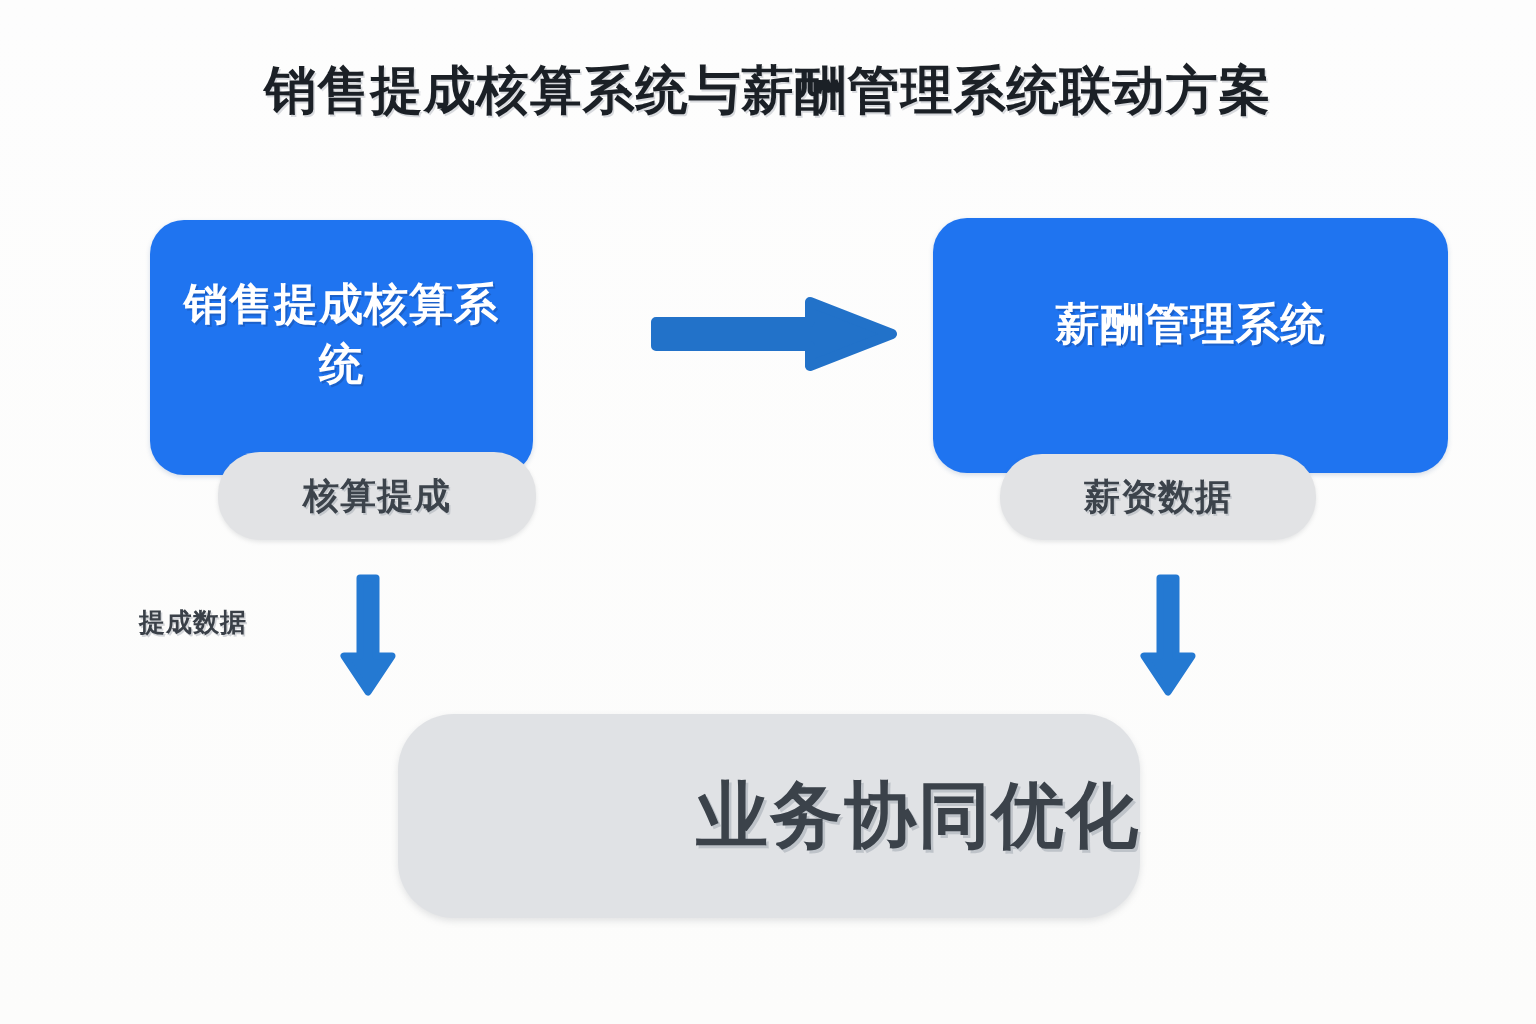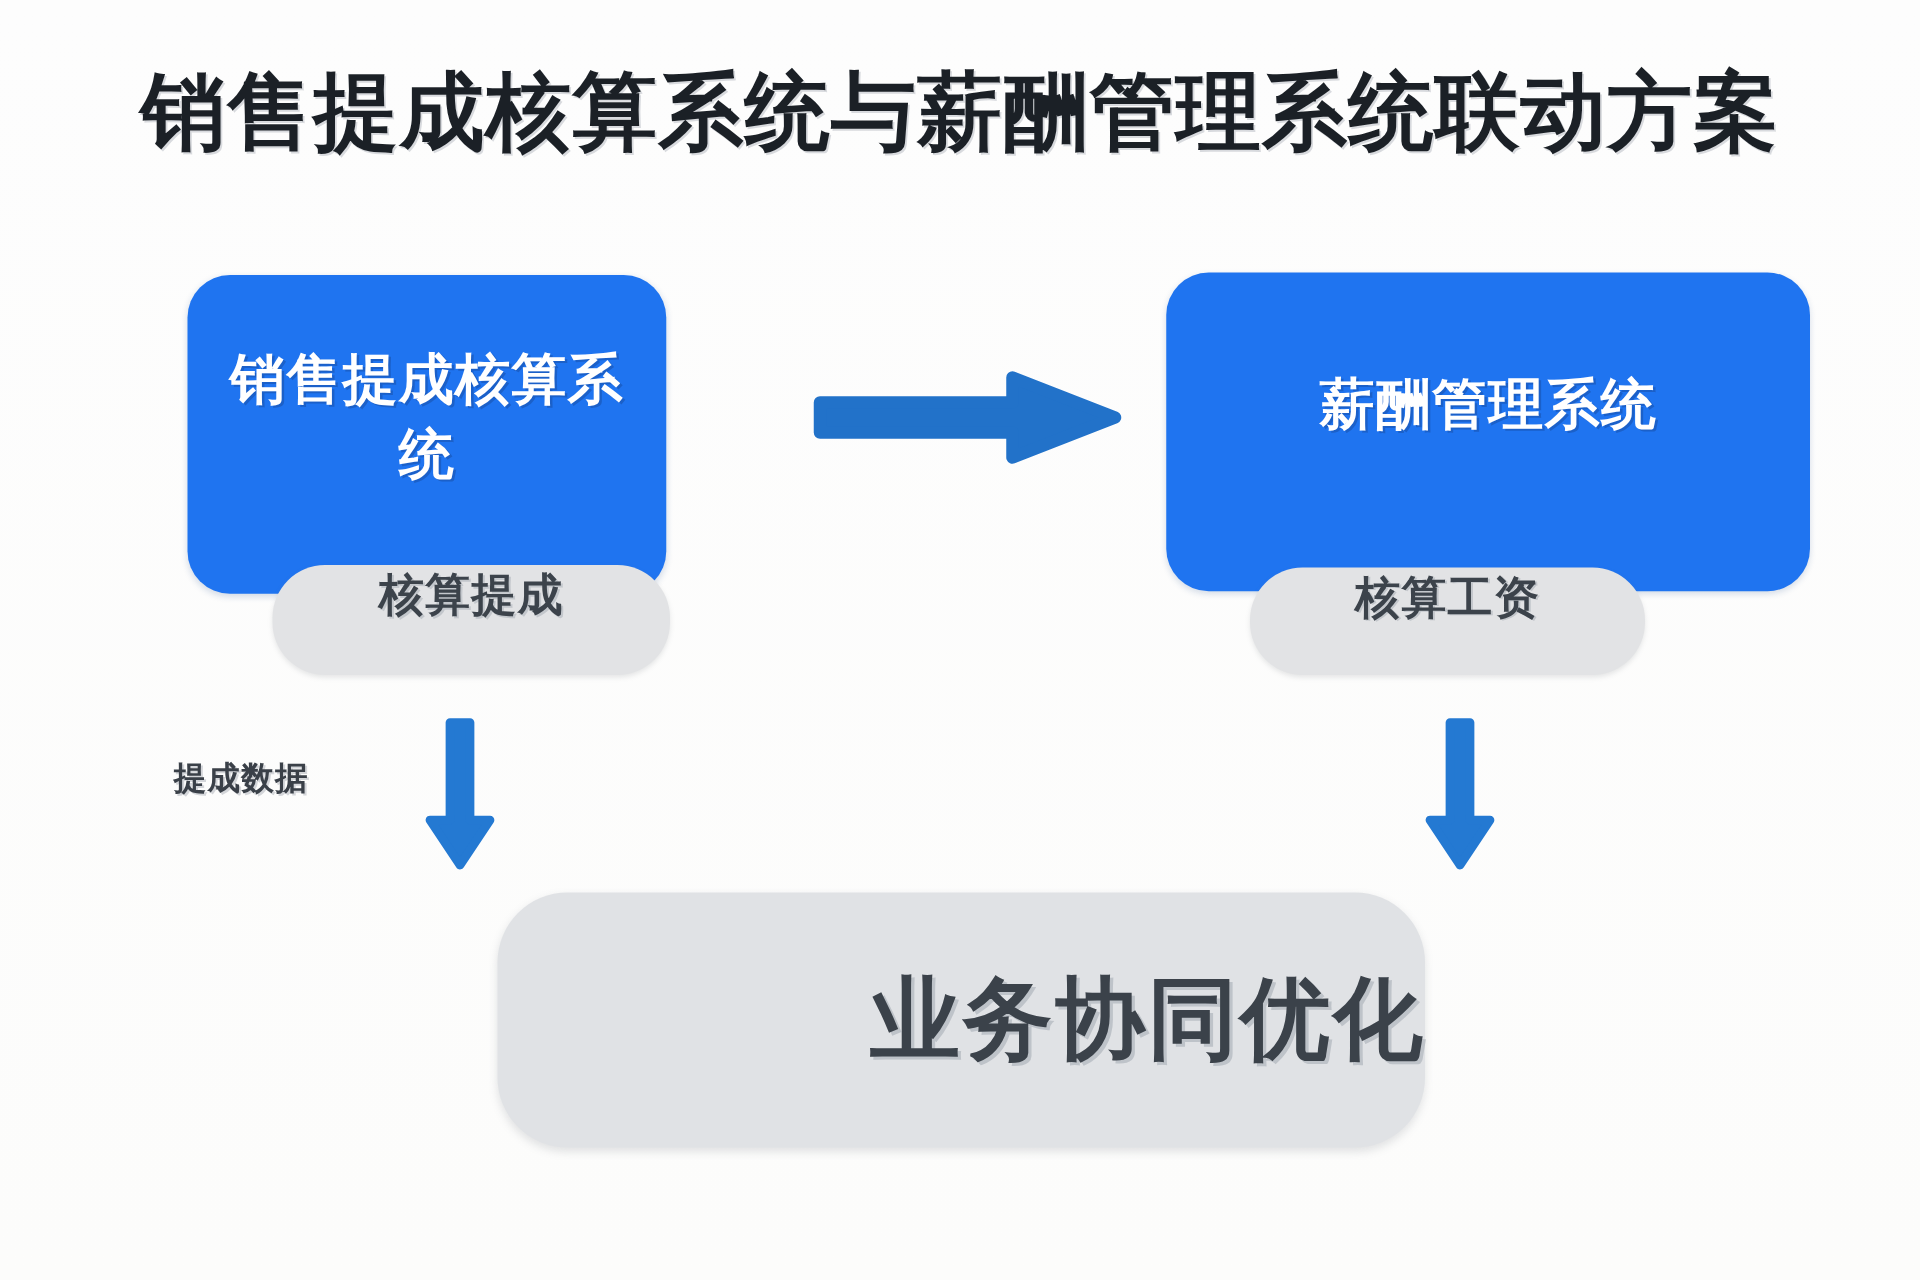--- a/index.html
+++ b/index.html
@@ -20,21 +20,21 @@
     background: linear-gradient(180deg, #fdfdfd 0%, #fcfcfb 100%);
   }
 
   
   .diagram-title {
     position: absolute;
     left: 0;
     top: 58px;
     width: 1536px;
     text-align: center;
-    font-size: 68px;
+    font-size: 52px;
     line-height: 64px;
     font-weight: 700;
     letter-spacing: 1px;
     color: #1b2026;
     text-shadow: 1.5px 1.5px 0 rgba(185,190,196,0.55);
     white-space: nowrap;
   }
 
   
   .sys-box {
@@ -76,21 +76,21 @@
   #sys-right .sys-box-label {
     transform: translateY(-22px);
   }
 
   
   .badge {
     position: absolute;
     background: #e2e3e5;
     border-radius: 42px;
     display: flex;
-    align-items: flex-start;
+    align-items: center;
     justify-content: center;
     box-shadow: 0 2px 4px rgba(120,125,132,0.18);
     box-sizing: border-box;
   }
   .badge-label {
     color: #3c434b;
     font-size: 36px;
     font-weight: 700;
     letter-spacing: 1px;
     white-space: nowrap;
@@ -190,21 +190,21 @@
 
   <div class="sys-box" id="sys-right">
     <div class="sys-box-label">薪酬管理系统</div>
   </div>
 
   <div class="badge" id="badge-left">
     <span class="badge-label">核算提成</span>
   </div>
 
   <div class="badge" id="badge-right">
-    <span class="badge-label">核算工资</span>
+    <span class="badge-label">薪资数据</span>
   </div>
 
   <svg id="arrow-horizontal" viewBox="0 0 248 76">
     <path d="M6 26 L160 26 L160 6 L242 38 L160 70 L160 50 L6 50 Z" fill="#2272c9" stroke="#2272c9" stroke-width="10" stroke-linejoin="round"></path>
   </svg>
 
   <svg class="arrow-vertical" id="arrow-down-left" viewBox="0 0 60 130">
     <path d="M22 8 L38 8 L38 86 L54 86 L30 122 L6 86 L22 86 Z" fill="#2479d2" stroke="#2479d2" stroke-width="7" stroke-linejoin="round"></path>
   </svg>
 

